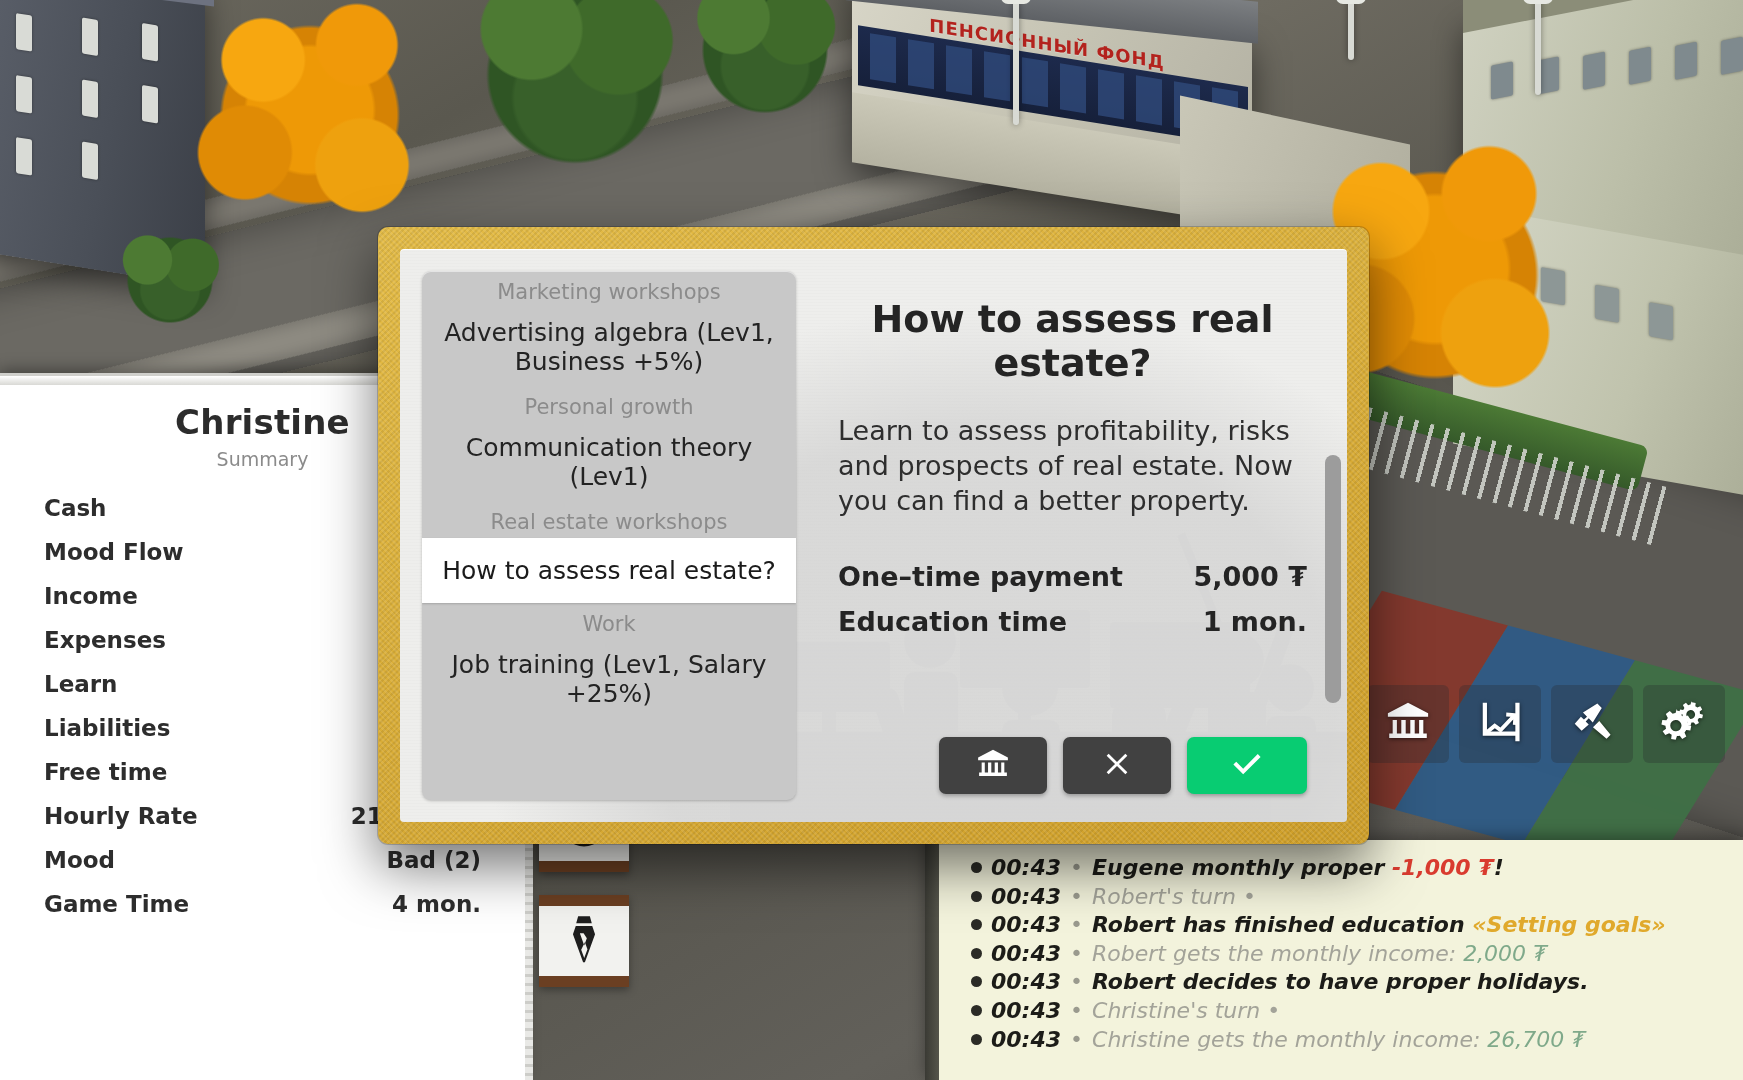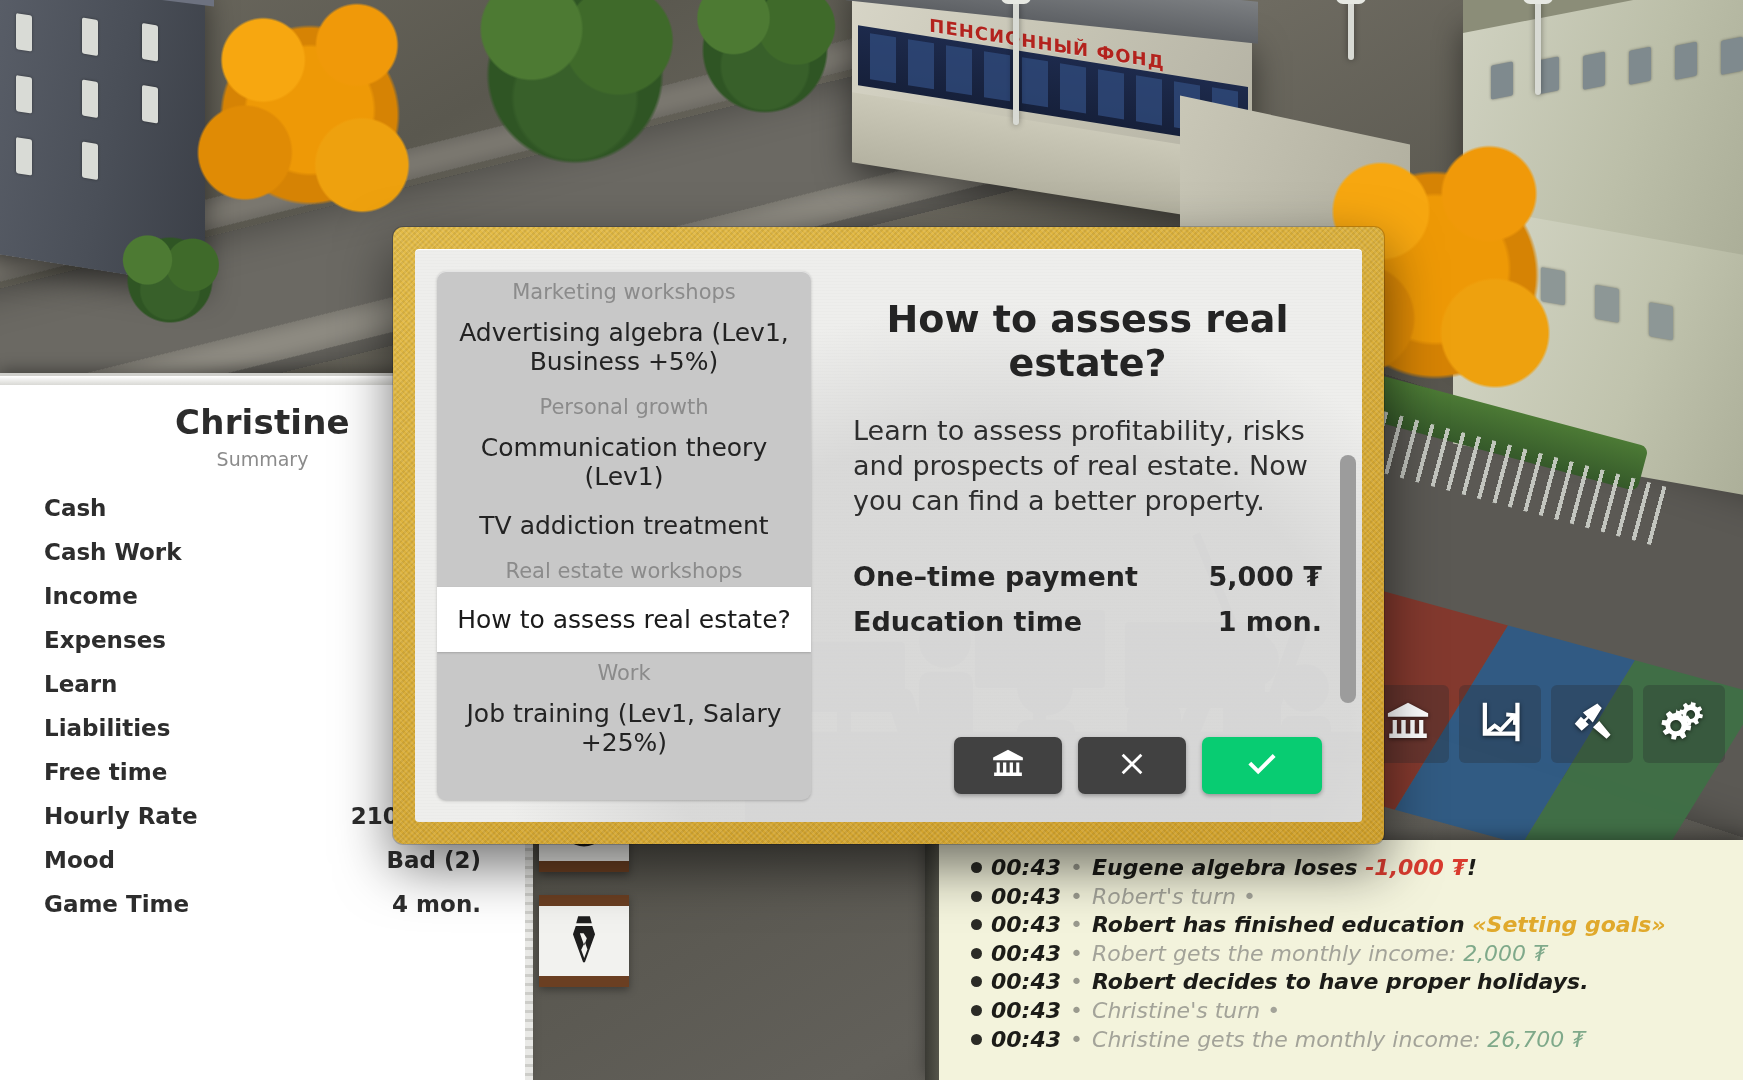--- a/index.html
+++ b/index.html
@@ -213,21 +213,21 @@
   .log-time{ font-weight:700; color:#1c1c18; font-style:italic;}
   .log-sep{ color:#9a9a8e; }
   .log-text{ font-weight:700; color:#1c1c18; }
   .log-text.muted{ font-weight:400; color:#a3a399; }
   .amt-neg{ color:#d93b2f; font-weight:700;}
   .amt-pos-mut{ color:#7fa98a; font-weight:400;}
   .hl-gold{ color:#e0a92c; font-weight:700;}
 
   
   #edu-dialog{
-    position:absolute; left:393px; top:227px; width:991px; height:617px;
+    position:absolute; left:378px; top:227px; width:991px; height:617px;
     background:#dcb13a;
     background-image:
       repeating-linear-gradient(45deg, rgba(255,255,255,.09) 0 2px, transparent 2px 4px),
       repeating-linear-gradient(-45deg, rgba(0,0,0,.07) 0 2px, transparent 2px 4px),
       linear-gradient(160deg,#e3bb46,#cf9f29);
     border-radius:10px;
     padding:22px;
     box-shadow:0 22px 55px rgba(0,0,0,.55), 0 0 0 1px rgba(0,0,0,.18);
     z-index:20;
   }
@@ -390,21 +390,21 @@
 <div id="summary-panel">
   <div class="edge"></div>
   <div class="sum-title">Christine</div>
   <div class="sum-sub">Summary</div>
   <div id="summary-rows">
       <div class="sum-row">
         <span class="k">Cash</span>
         <span class="v">4</span>
       </div>
       <div class="sum-row">
-        <span class="k">Cash Work</span>
+        <span class="k">Mood Flow</span>
         <span class="v"></span>
       </div>
       <div class="sum-row">
         <span class="k">Income</span>
         <span class="v"></span>
       </div>
       <div class="sum-row">
         <span class="k">Expenses</span>
         <span class="v"></span>
       </div>
@@ -487,21 +487,21 @@
   </div>
 </div>
 
 <div id="event-log">
   <div class="spine"></div>
   <div id="log-lines">
       <div class="log-line">
         <span class="log-dot"></span>
         <span class="log-time">00:43</span>
         <span class="log-sep">•</span>
-        <span><span class="log-text">Eugene algebra loses </span><span class="amt-neg">-1,000 ₮</span><span class="log-text">!</span></span>
+        <span><span class="log-text">Eugene monthly proper </span><span class="amt-neg">-1,000 ₮</span><span class="log-text">!</span></span>
       </div>
       <div class="log-line">
         <span class="log-dot"></span>
         <span class="log-time">00:43</span>
         <span class="log-sep">•</span>
         <span><span class="log-text muted">Robert's turn •</span></span>
       </div>
       <div class="log-line">
         <span class="log-dot"></span>
         <span class="log-time">00:43</span>
@@ -563,21 +563,20 @@
           <rect x="0" y="240" width="620" height="90"></rect>
         </g>
       </svg>
     </div>
 
     <div id="course-list">
         <div class="course-group">Marketing workshops</div>
         <div class="course-item">Advertising algebra (Lev1, Business +5%)</div>
         <div class="course-group">Personal growth</div>
         <div class="course-item">Communication theory (Lev1)</div>
-        <div class="course-item">TV addiction treatment</div>
         <div class="course-group">Real estate workshops</div>
         <div class="course-item selected">How to assess real estate?</div>
         <div class="course-group">Work</div>
         <div class="course-item">Job training (Lev1, Salary +25%)</div>
       </div>
     <div id="list-scroll"></div>
 
     <div id="course-detail">
       <div id="detail-title">How to assess real estate?</div>
       <div id="detail-desc">Learn to assess profitability, risks and prospects of real estate. Now you can find a better property.</div>

